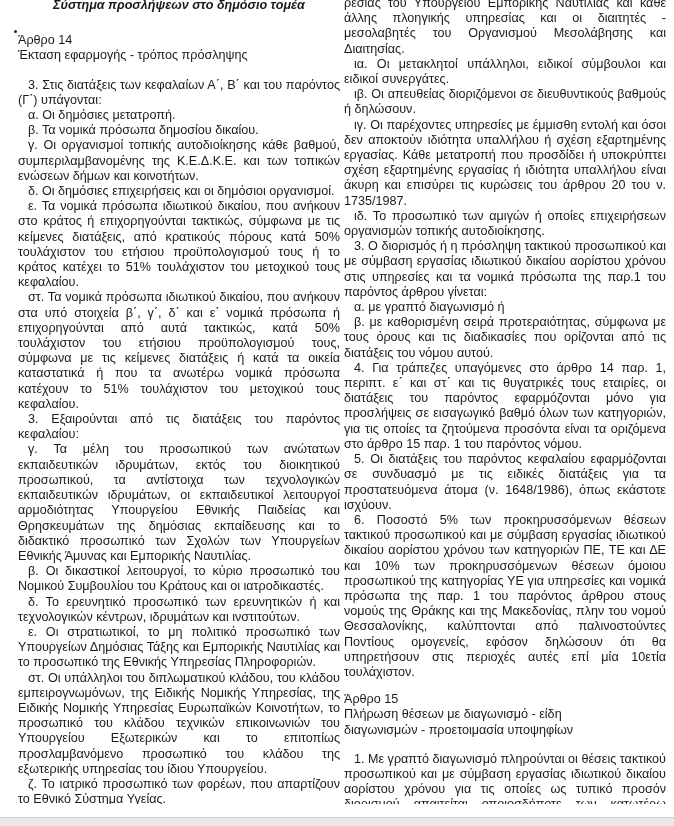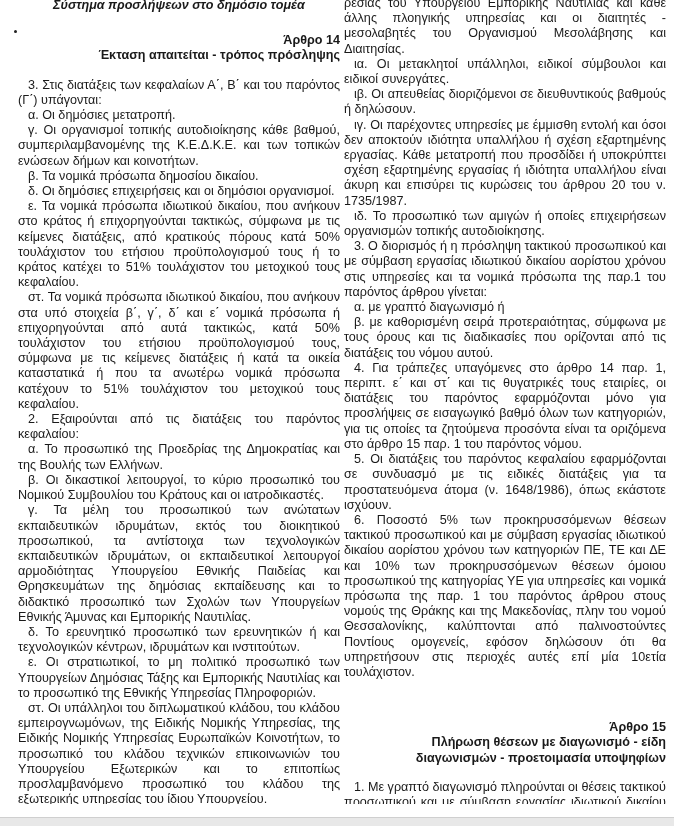--- a/index.html
+++ b/index.html
@@ -5,48 +5,47 @@
   html, body { margin:0; padding:0; background:#ffffff; }
   body { width:674px; height:826px; overflow:hidden; position:relative;
          font-family:"Liberation Sans", sans-serif; color:#1a1a1a; }
   .page { position:absolute; left:0; top:0; width:674px; height:804px; overflow:hidden; }
   .col { position:absolute; top:0; width:322px; font-size:12.6px; line-height:15.2px; text-align:justify; }
   .col-left { left:18px; top:-2px; }
   .col-right { left:344px; top:-4px; }
   p { margin:0; text-indent:10px; }
   p.noind { text-indent:0; }
   .section-title { text-align:center; font-weight:bold; font-style:italic; text-indent:0; margin-top:0; }
-  .art-head { text-align:right; font-weight:bold; text-indent:0; }
+  .art-head { text-align:left; font-weight:normal; text-indent:0; }
   .art-num { margin-top:20px; }
   .art-title { margin-bottom:14px; }
   .bullet { position:absolute; left:14px; top:30px; width:3px; height:3px; background:#222; border-radius:50%; }
-  .r-gap { margin-top:40px; }
+  .r-gap { margin-top:12px; }
   .bottom-bar { position:absolute; left:0; bottom:0; width:674px; height:8px; background:#e8e8e8; border-top:1px solid #cfcfcf; }
 </style>
 </head>
 <body>
 
 <div class="page">
   <span class="bullet"></span>
 
   <div class="col col-left">
     <p class="section-title">Σύστημα προσλήψεων στο δημόσιο τομέα</p>
     <p class="art-head art-num">Άρθρο 14</p>
-    <p class="art-head art-title">Έκταση απαιτείται - τρόπος πρόσληψης</p>
+    <p class="art-head art-title">Έκταση εφαρμογής - τρόπος πρόσληψης</p>
     <p>3. Στις διατάξεις των κεφαλαίων Α΄, Β΄ και του παρόντος (Γ΄) υπάγονται:</p>
     <p>α. Οι δημόσιες μετατροπή.</p>
+    <p>β. Τα νομικά πρόσωπα δημοσίου δικαίου.</p>
     <p>γ. Οι οργανισμοί τοπικής αυτοδιοίκησης κάθε βαθμού, συμπεριλαμβανομένης της Κ.Ε.Δ.Κ.Ε. και των τοπικών ενώσεων δήμων και κοινοτήτων.</p>
-    <p>β. Τα νομικά πρόσωπα δημοσίου δικαίου.</p>
     <p>δ. Οι δημόσιες επιχειρήσεις και οι δημόσιοι οργανισμοί.</p>
     <p>ε. Τα νομικά πρόσωπα ιδιωτικού δικαίου, που ανήκουν στο κράτος ή επιχορηγούνται τακτικώς, σύμφωνα με τις κείμενες διατάξεις, από κρατικούς πόρους κατά 50% τουλάχιστον του ετήσιου προϋπολογισμού τους ή το κράτος κατέχει το 51% τουλάχιστον του μετοχικού τους κεφαλαίου.</p>
     <p>στ. Τα νομικά πρόσωπα ιδιωτικού δικαίου, που ανήκουν στα υπό στοιχεία β΄, γ΄, δ΄ και ε΄ νομικά πρόσωπα ή επιχορηγούνται από αυτά τακτικώς, κατά 50% τουλάχιστον του ετήσιου προϋπολογισμού τους, σύμφωνα με τις κείμενες διατάξεις ή κατά τα οικεία καταστατικά ή που τα ανωτέρω νομικά πρόσωπα κατέχουν το 51% τουλάχιστον του μετοχικού τους κεφαλαίου.</p>
-    <p>2. Εξαιρούνται από τις διατάξεις του παρόντος κεφαλαίου:</p>
-    <p>α. Το προσωπικό της Προεδρίας της Δημοκρατίας και της Βουλής των Ελλήνων.</p>
+    <p>3. Εξαιρούνται από τις διατάξεις του παρόντος κεφαλαίου:</p>
+    <p>γ. Τα μέλη του προσωπικού των ανώτατων εκπαιδευτικών ιδρυμάτων, εκτός του διοικητικού προσωπικού, τα αντίστοιχα των τεχνολογικών εκπαιδευτικών ιδρυμάτων, οι εκπαιδευτικοί λειτουργοί αρμοδιότητας Υπουργείου Εθνικής Παιδείας και Θρησκευμάτων της δημόσιας εκπαίδευσης και το διδακτικό προσωπικό των Σχολών των Υπουργείων Εθνικής Άμυνας και Εμπορικής Ναυτιλίας.</p>
     <p>β. Οι δικαστικοί λειτουργοί, το κύριο προσωπικό του Νομικού Συμβουλίου του Κράτους και οι ιατροδικαστές.</p>
-    <p>γ. Τα μέλη του προσωπικού των ανώτατων εκπαιδευτικών ιδρυμάτων, εκτός του διοικητικού προσωπικού, τα αντίστοιχα των τεχνολογικών εκπαιδευτικών ιδρυμάτων, οι εκπαιδευτικοί λειτουργοί αρμοδιότητας Υπουργείου Εθνικής Παιδείας και Θρησκευμάτων της δημόσιας εκπαίδευσης και το διδακτικό προσωπικό των Σχολών των Υπουργείων Εθνικής Άμυνας και Εμπορικής Ναυτιλίας.</p>
     <p>δ. Το ερευνητικό προσωπικό των ερευνητικών ή και τεχνολογικών κέντρων, ιδρυμάτων και ινστιτούτων.</p>
     <p>ε. Οι στρατιωτικοί, το μη πολιτικό προσωπικό των Υπουργείων Δημόσιας Τάξης και Εμπορικής Ναυτιλίας και το προσωπικό της Εθνικής Υπηρεσίας Πληροφοριών.</p>
     <p>στ. Οι υπάλληλοι του διπλωματικού κλάδου, του κλάδου εμπειρογνωμόνων, της Ειδικής Νομικής Υπηρεσίας, της Ειδικής Νομικής Υπηρεσίας Ευρωπαϊκών Κοινοτήτων, το προσωπικό του κλάδου τεχνικών επικοινωνιών του Υπουργείου Εξωτερικών και το επιτοπίως προσλαμβανόμενο προσωπικό του κλάδου της εξωτερικής υπηρεσίας του ίδιου Υπουργείου.</p>
     <p>ζ. Το ιατρικό προσωπικό των φορέων, που απαρτίζουν το Εθνικό Σύστημα Υγείας.</p>
 
   </div>
 
   <div class="col col-right">
     <p class="noind">ρεσίας του Υπουργείου Εμπορικής Ναυτιλίας και κάθε άλλης πλοηγικής υπηρεσίας και οι διαιτητές - μεσολαβητές του Οργανισμού Μεσολάβησης και Διαιτησίας.</p>
     <p>ια. Οι μετακλητοί υπάλληλοι, ειδικοί σύμβουλοι και ειδικοί συνεργάτες.</p>

